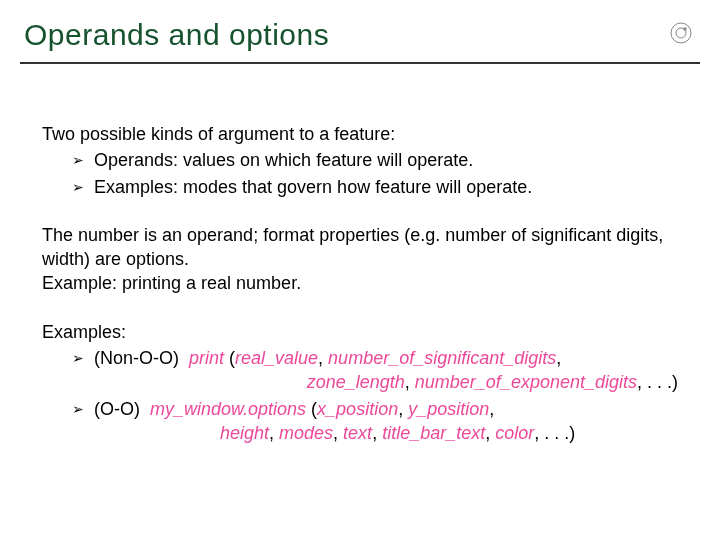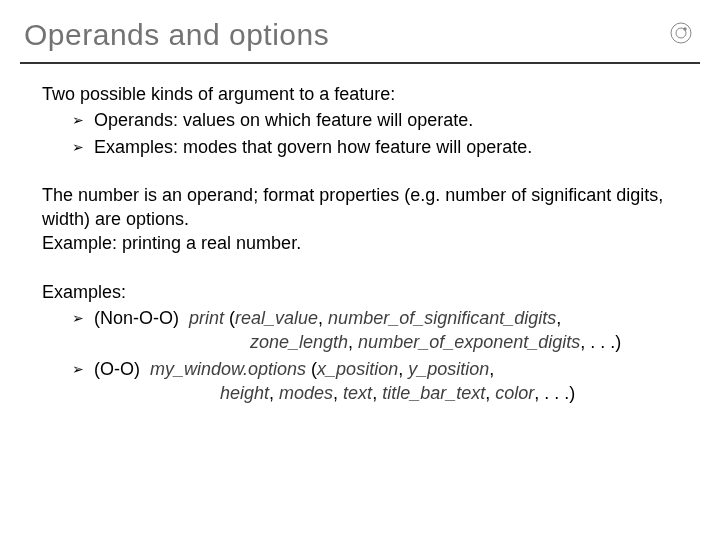--- a/index.html
+++ b/index.html
@@ -16,33 +16,34 @@
     position: relative;
     width: 720px;
     height: 540px;
     box-sizing: border-box;
   }
   .title-area {
     padding: 18px 24px 6px 24px;
   }
   .title {
     font-size: 30px;
-    color: #737373;
+    color: #14532d;
     font-weight: normal;
     letter-spacing: 0.5px;
   }
   .hr {
     border: none;
     border-top: 2px solid #333333;
     margin: 4px 20px 0 20px;
   }
   .body {
     padding: 18px 42px 0 42px;
     font-size: 18px;
     line-height: 1.35;
+    margin-top: 40px;
   }
   .para {
     margin-bottom: 24px;
   }
   .bullet-list {
     padding-left: 30px;
   }
   .bullet-row {
     display: flex;
     align-items: flex-start;
@@ -54,38 +55,39 @@
     width: 22px;
     font-size: 14px;
     color: #000;
     padding-top: 3px;
   }
   .bullet-text {
     flex: 1 1 auto;
   }
   .ital {
     font-style: italic;
-    color: #404040;
+    color: #ec4899;
   }
   .code-examples {
   }
   .ex-row {
     display: flex;
     align-items: flex-start;
     margin-top: 2px;
   }
   .ex-label {
     flex: 0 0 auto;
     white-space: pre;
   }
   .ex-content {
     flex: 1 1 auto;
   }
   .continuation {
     margin-left: 156px;
+    text-align: right;
   }
   .continuation2 {
     margin-left: 126px;
   }
   .logo {
     position: absolute;
     top: 22px;
     right: 28px;
     width: 22px;
     height: 22px;

